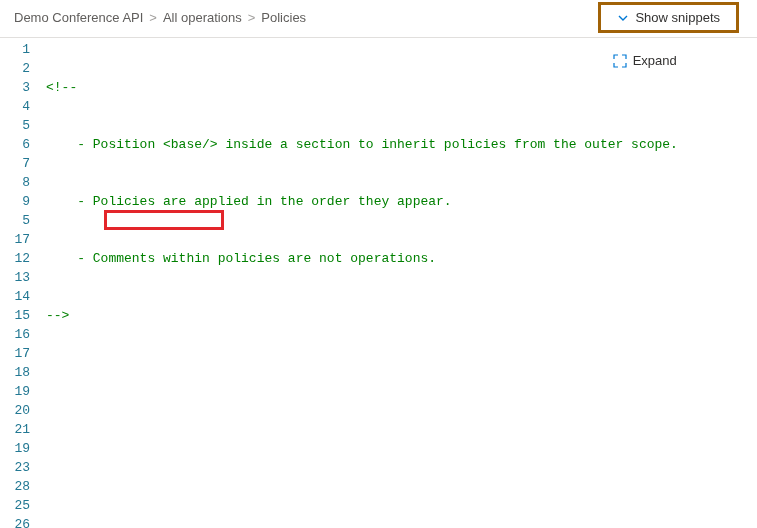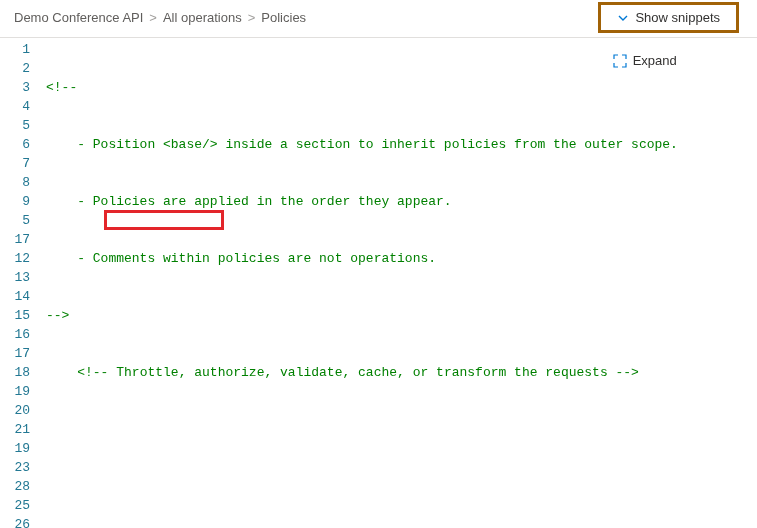--- a/index.html
+++ b/index.html
@@ -168,21 +168,20 @@
       <div>28</div>
       <div>25</div>
       <div>26</div>
     </div>
   <div class="code">
     <div class="code-line"><span class="c-comment">&lt;!--</span></div>
     <div class="code-line"><span class="c-comment">    - Position &lt;base/&gt; inside a section to inherit policies from the outer scope.</span></div>
     <div class="code-line"><span class="c-comment">    - Policies are applied in the order they appear.</span></div>
     <div class="code-line"><span class="c-comment">    - Comments within policies are not operations.</span></div>
     <div class="code-line"><span class="c-comment">--&gt;</span></div>
-    <div class="code-line">    <span class="c-comment">&lt;!-- Throttle, authorize, validate, cache, or transform the requests --&gt;</span></div>
     
     
     
     
     
     
     
     
     
     

